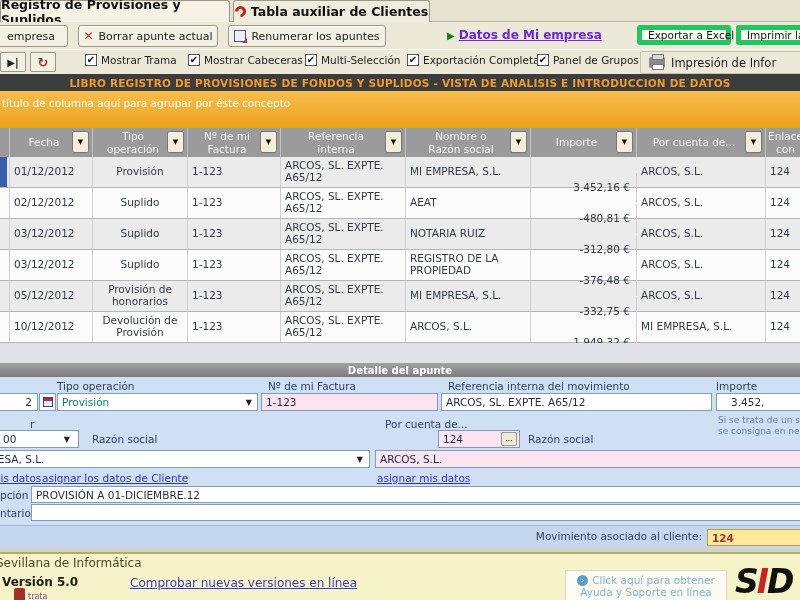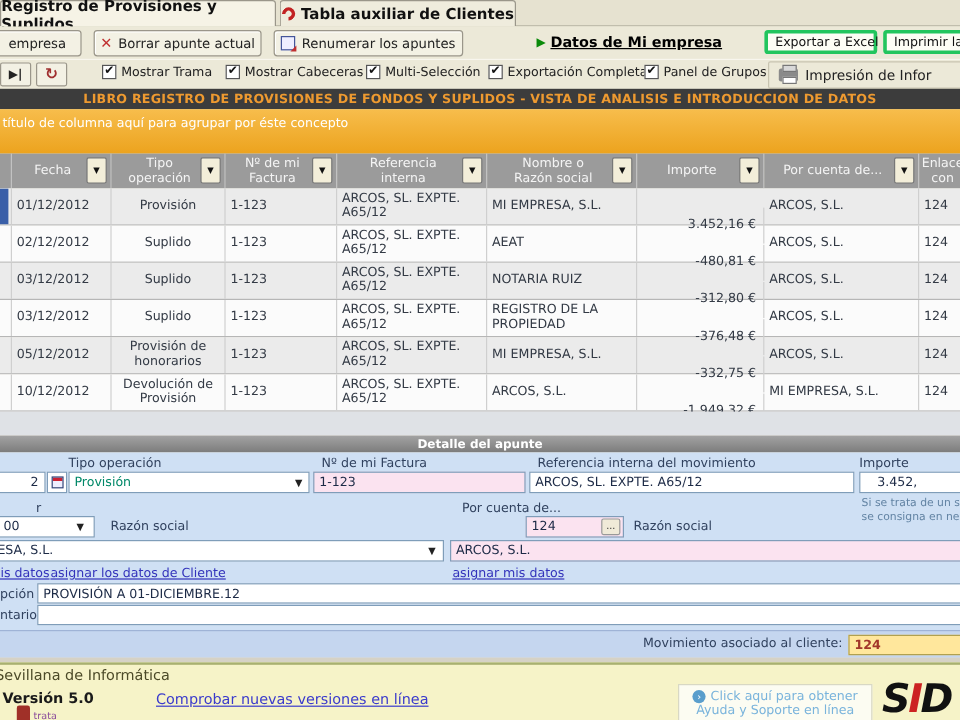--- a/index.html
+++ b/index.html
@@ -19,25 +19,25 @@
   
   .toolbar1{position:absolute;left:0;top:22px;width:800px;height:27px;background:#ece9d8;}
   .toolbar2{position:absolute;left:0;top:49px;width:800px;height:25px;background:#ece9d8;border-top:1px solid #f8f6ee;}
   .btn{position:absolute;height:22px;background:#f3f1e4;border:1px solid #9a968a;border-radius:3px;
        box-shadow:inset 1px 1px 0 #ffffff;display:flex;align-items:center;justify-content:center;gap:5px;
        font-size:11px;color:#222;}
   .btn .x-ico{color:#c03030;font-weight:bold;font-size:12px;}
   .renum-ico{width:12px;height:12px;border:1px solid #44559a;background:#eef;position:relative;display:inline-block;}
   .renum-ico:after{content:"";position:absolute;right:-2px;bottom:-2px;width:0;height:0;
        border-left:5px solid transparent;border-bottom:5px solid #c03030;}
-  .bluebtn{position:absolute;height:20px;top:3px;background:#fdfdf5;border:3px solid #22c55e;border-radius:3px;
+  .bluebtn{position:absolute;height:20px;top:3px;background:#fdfdf5;border:5px solid #22c55e;border-radius:3px;
        display:flex;align-items:center;font-size:10.5px;color:#111;padding:0 6px;white-space:nowrap;}
   .companylink{position:absolute;top:6px;display:flex;align-items:center;gap:4px;}
   .companylink .arrow{color:#0a8a0a;font-size:10px;}
-  .companylink .txt{font-weight:bold;font-size:12px;color:#000000;text-decoration:underline;white-space:nowrap;}
+  .companylink .txt{font-weight:bold;font-size:12px;color:#6d28d9;text-decoration:underline;white-space:nowrap;}
   .navbtn{position:absolute;top:2px;width:26px;height:20px;background:#f3f1e4;border:1px solid #9a968a;border-radius:2px;
        display:flex;align-items:center;justify-content:center;font-size:10px;font-weight:bold;}
   .navbtn.red{color:#a03030;font-size:13px;}
   .cb{position:absolute;top:4px;display:flex;align-items:center;gap:4px;}
   .cbbox{width:12px;height:12px;background:#fff;border:1px solid #555;display:flex;align-items:center;justify-content:center;
        font-size:10px;color:#111;line-height:1;}
   .cblabel{font-size:10.5px;color:#222;white-space:nowrap;}
   .printbtn{position:absolute;left:640px;top:1px;width:172px;height:23px;background:#ece9d8;border:1px solid #c8c4b0;
        border-radius:2px;display:flex;align-items:center;justify-content:flex-start;gap:6px;padding-left:8px;font-size:11.5px;color:#222;white-space:nowrap;}
   .printer-ico{width:16px;height:11px;background:#8a8a8a;border-radius:2px;position:relative;display:inline-block;}

